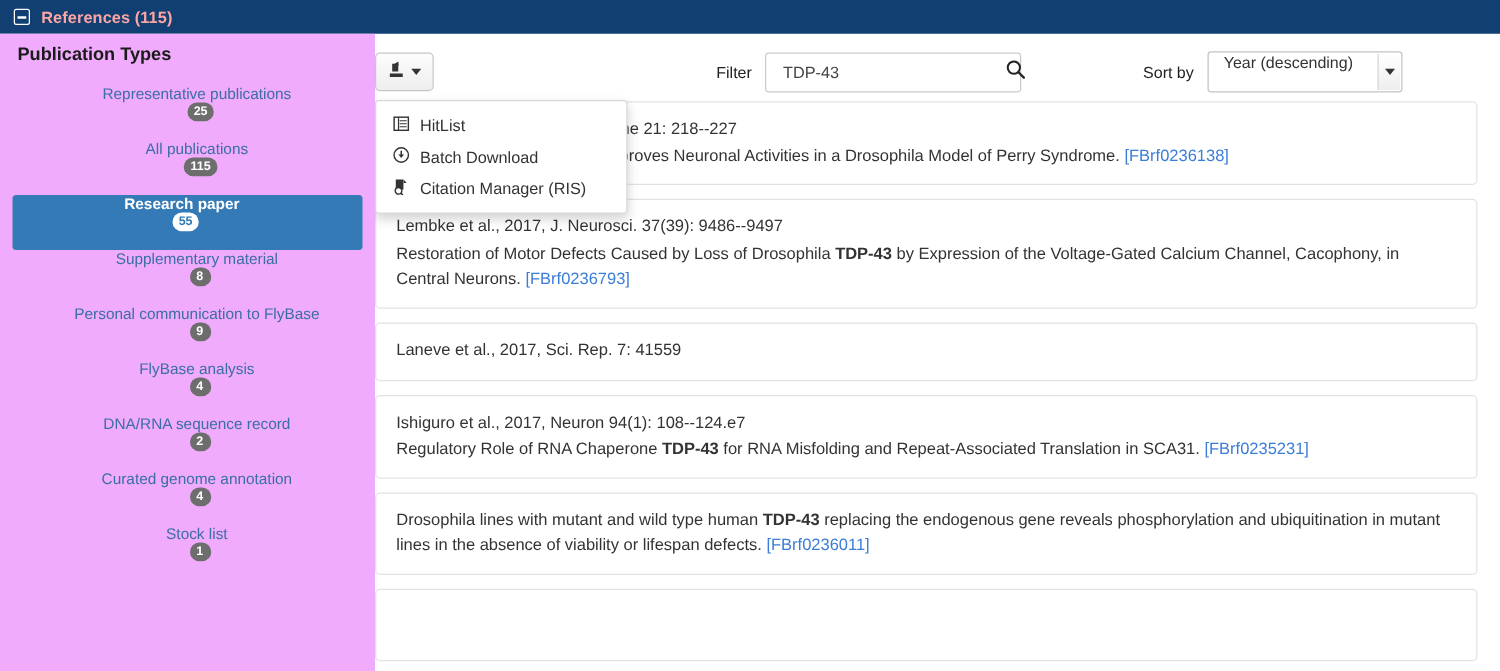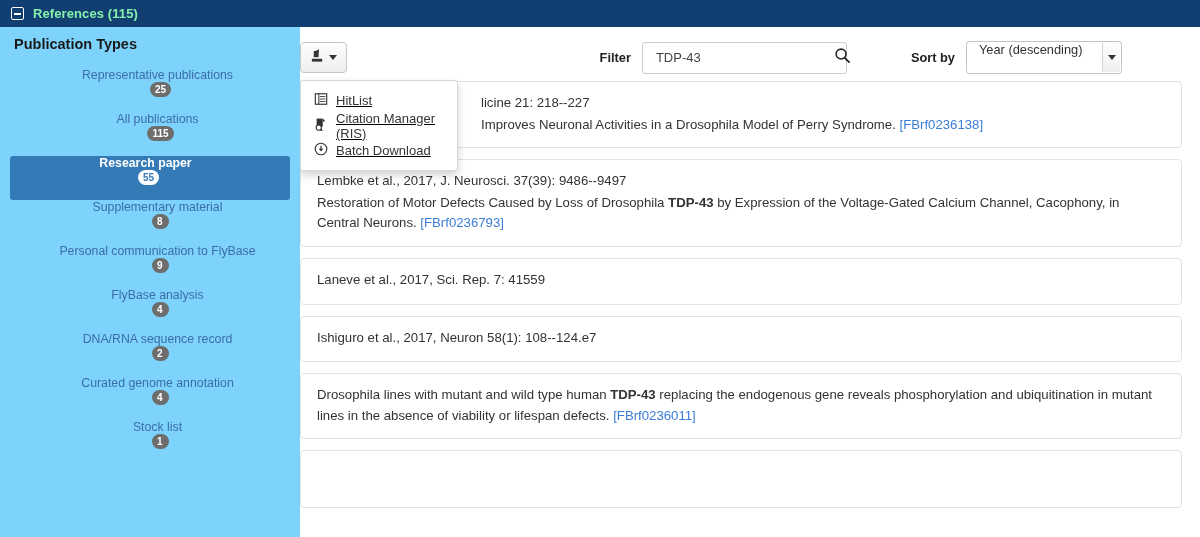--- a/index.html
+++ b/index.html
@@ -9,21 +9,21 @@
     overflow: hidden;
     background: #ffffff;
     font-family: "Liberation Sans", sans-serif;
     -webkit-font-smoothing: antialiased;
   }
 
   
   #header-bar {
     height: 27px;
     background: #123f72;
-    color: #86efac;
+    color: #fca5a5;
     display: flex;
     align-items: center;
     padding-left: 11px;
     font-size: 13px;
     font-weight: bold;
     letter-spacing: .1px;
   }
   #collapse-icon {
     width: 13px; height: 13px;
     border: 1px solid #ffffff;
@@ -45,21 +45,21 @@
     display: flex;
     height: 510px;
     width: 1200px;
   }
 
   
   #sidebar {
     width: 300px;
     flex: 0 0 300px;
     padding: 9px 0 0 0;
-    background: #7dd3fc;
+    background: #f0abfc;
   }
   #sidebar-title {
     font-size: 14.5px;
     font-weight: bold;
     color: #1a1a1a;
     padding: 0 0 0 14px;
     margin-bottom: 16px;
   }
   .pub-item {
     display: flex;
@@ -133,21 +133,21 @@
     border-right: 4px solid transparent;
     border-top: 5px solid #333333;
   }
   #filter-group {
     margin-left: auto;
     display: flex;
     align-items: center;
   }
   .field-label {
     font-size: 12.8px;
-    font-weight: bold;
+    font-weight: normal;
     color: #222222;
     margin-right: 11px;
   }
   #filter-box {
     width: 205px; height: 32px;
     border: 1px solid #cccccc;
     border-radius: 3px;
     background: #ffffff;
     display: flex;
     align-items: center;
@@ -158,21 +158,21 @@
     outline: 0;
     flex: 1 1 auto;
     font-size: 13px;
     color: #444444;
     font-family: "Liberation Sans", sans-serif;
     background: transparent;
   }
   #sort-group {
     display: flex;
     align-items: center;
-    margin-left: 64px;
+    margin-left: 97px;
     margin-right: 60px;
   }
   #sort-select {
     width: 156px; height: 33px;
     border: 1px solid #c3c3c3;
     border-radius: 3px;
     background: #ffffff;
     display: flex;
     padding-left: 12px;
     font-size: 12.8px;
@@ -189,28 +189,27 @@
     display: flex;
     align-items: center;
     justify-content: center;
   }
 
   
   #export-menu {
     position: absolute;
     left: 0px;
     top: 53px;
-    width: 158px;
+    width: 202px;
     background: #ffffff;
     border: 1px solid #d8d8d8;
     border-radius: 3px;
     box-shadow: 0 4px 9px rgba(0,0,0,.18);
     padding: 7px 0;
     z-index: 25;
-    text-decoration: underline;
   }
   .menu-item {
     display: flex;
     align-items: center;
     height: 25px;
     padding: 0 14px 0 13px;
     font-size: 13px;
     color: #333333;
     cursor: pointer;
     gap: 8px;
@@ -329,51 +328,52 @@
               <rect x="1.5" y="2" width="13" height="12" fill="none" stroke="#333" stroke-width="1.3"></rect>
               <line x1="5.5" y1="2" x2="5.5" y2="14" stroke="#333" stroke-width="1.1"></line>
               <line x1="6.5" y1="5.2" x2="13" y2="5.2" stroke="#333" stroke-width="1"></line>
               <line x1="6.5" y1="8" x2="13" y2="8" stroke="#333" stroke-width="1"></line>
               <line x1="6.5" y1="10.8" x2="13" y2="10.8" stroke="#333" stroke-width="1"></line>
             </svg></span>
           <span>HitList</span>
         </div>
         <div class="menu-item">
           <span><svg width="14" height="14" viewBox="0 0 16 16">
+              <circle cx="8" cy="8" r="6.6" fill="none" stroke="#333" stroke-width="1.3"></circle>
+              <line x1="8" y1="4.2" x2="8" y2="10" stroke="#333" stroke-width="1.4"></line>
+              <path d="M5.3 7.6 L8 10.6 L10.7 7.6 Z" fill="#333"></path>
+            </svg></span>
+          <span>Batch Download</span>
+        </div>
+        <div class="menu-item">
+          <span><svg width="14" height="14" viewBox="0 0 16 16">
               <path d="M3 1.8 L10 1.8 L10 11 L3 11 Z" fill="#333"></path>
               <path d="M10.2 1.8 L10.2 5 L13 5 Z" fill="#333"></path>
               <circle cx="5.5" cy="12.2" r="3" fill="#fff" stroke="#333" stroke-width="1.3"></circle>
               <line x1="7.6" y1="14.3" x2="9.6" y2="16" stroke="#333" stroke-width="1.4"></line>
             </svg></span>
           <span>Citation Manager (RIS)</span>
         </div>
-        <div class="menu-item">
-          <span><svg width="14" height="14" viewBox="0 0 16 16">
-              <circle cx="8" cy="8" r="6.6" fill="none" stroke="#333" stroke-width="1.3"></circle>
-              <line x1="8" y1="4.2" x2="8" y2="10" stroke="#333" stroke-width="1.4"></line>
-              <path d="M5.3 7.6 L8 10.6 L10.7 7.6 Z" fill="#333"></path>
-            </svg></span>
-          <span>Batch Download</span>
-        </div>
       </div>
 
     <div id="ref-list">
         <div class="ref-card" style="padding-left: 180px;">
           <div class="ref-cite">licine 21: 218--227</div>
           <div class="ref-title"><span>Improves Neuronal Activities in a Drosophila Model of Perry Syndrome. </span><b></b><span></span><span class="fbrf">[FBrf0236138]</span></div>
         </div>
         <div class="ref-card">
           <div class="ref-cite">Lembke et al., 2017, J. Neurosci. 37(39): 9486--9497</div>
           <div class="ref-title"><span>Restoration of Motor Defects Caused by Loss of Drosophila </span><b>TDP-43</b><span> by Expression of the Voltage-Gated Calcium Channel, Cacophony, in Central Neurons. </span><span class="fbrf">[FBrf0236793]</span></div>
         </div>
         <div class="ref-card">
           <div class="ref-cite">Laneve et al., 2017, Sci. Rep. 7: 41559</div>
         </div>
         <div class="ref-card">
-          <div class="ref-cite">Ishiguro et al., 2017, Neuron 58(1): 108--124.e7</div>
+          <div class="ref-cite">Ishiguro et al., 2017, Neuron 94(1): 108--124.e7</div>
+          <div class="ref-title"><span>Regulatory Role of RNA Chaperone </span><b>TDP-43</b><span> for RNA Misfolding and Repeat-Associated Translation in SCA31. </span><span class="fbrf">[FBrf0235231]</span></div>
         </div>
         <div class="ref-card">
           <div class="ref-title"><span>Drosophila lines with mutant and wild type human </span><b>TDP-43</b><span> replacing the endogenous gene reveals phosphorylation and ubiquitination in mutant lines in the absence of viability or lifespan defects. </span><span class="fbrf">[FBrf0236011]</span></div>
         </div>
         <div class="ref-card" style="height: 58px;">
           <div class="ref-cite"></div>
           <div class="ref-title"><span></span><b></b><span></span><span class="fbrf"></span></div>
         </div>
       </div>
 

